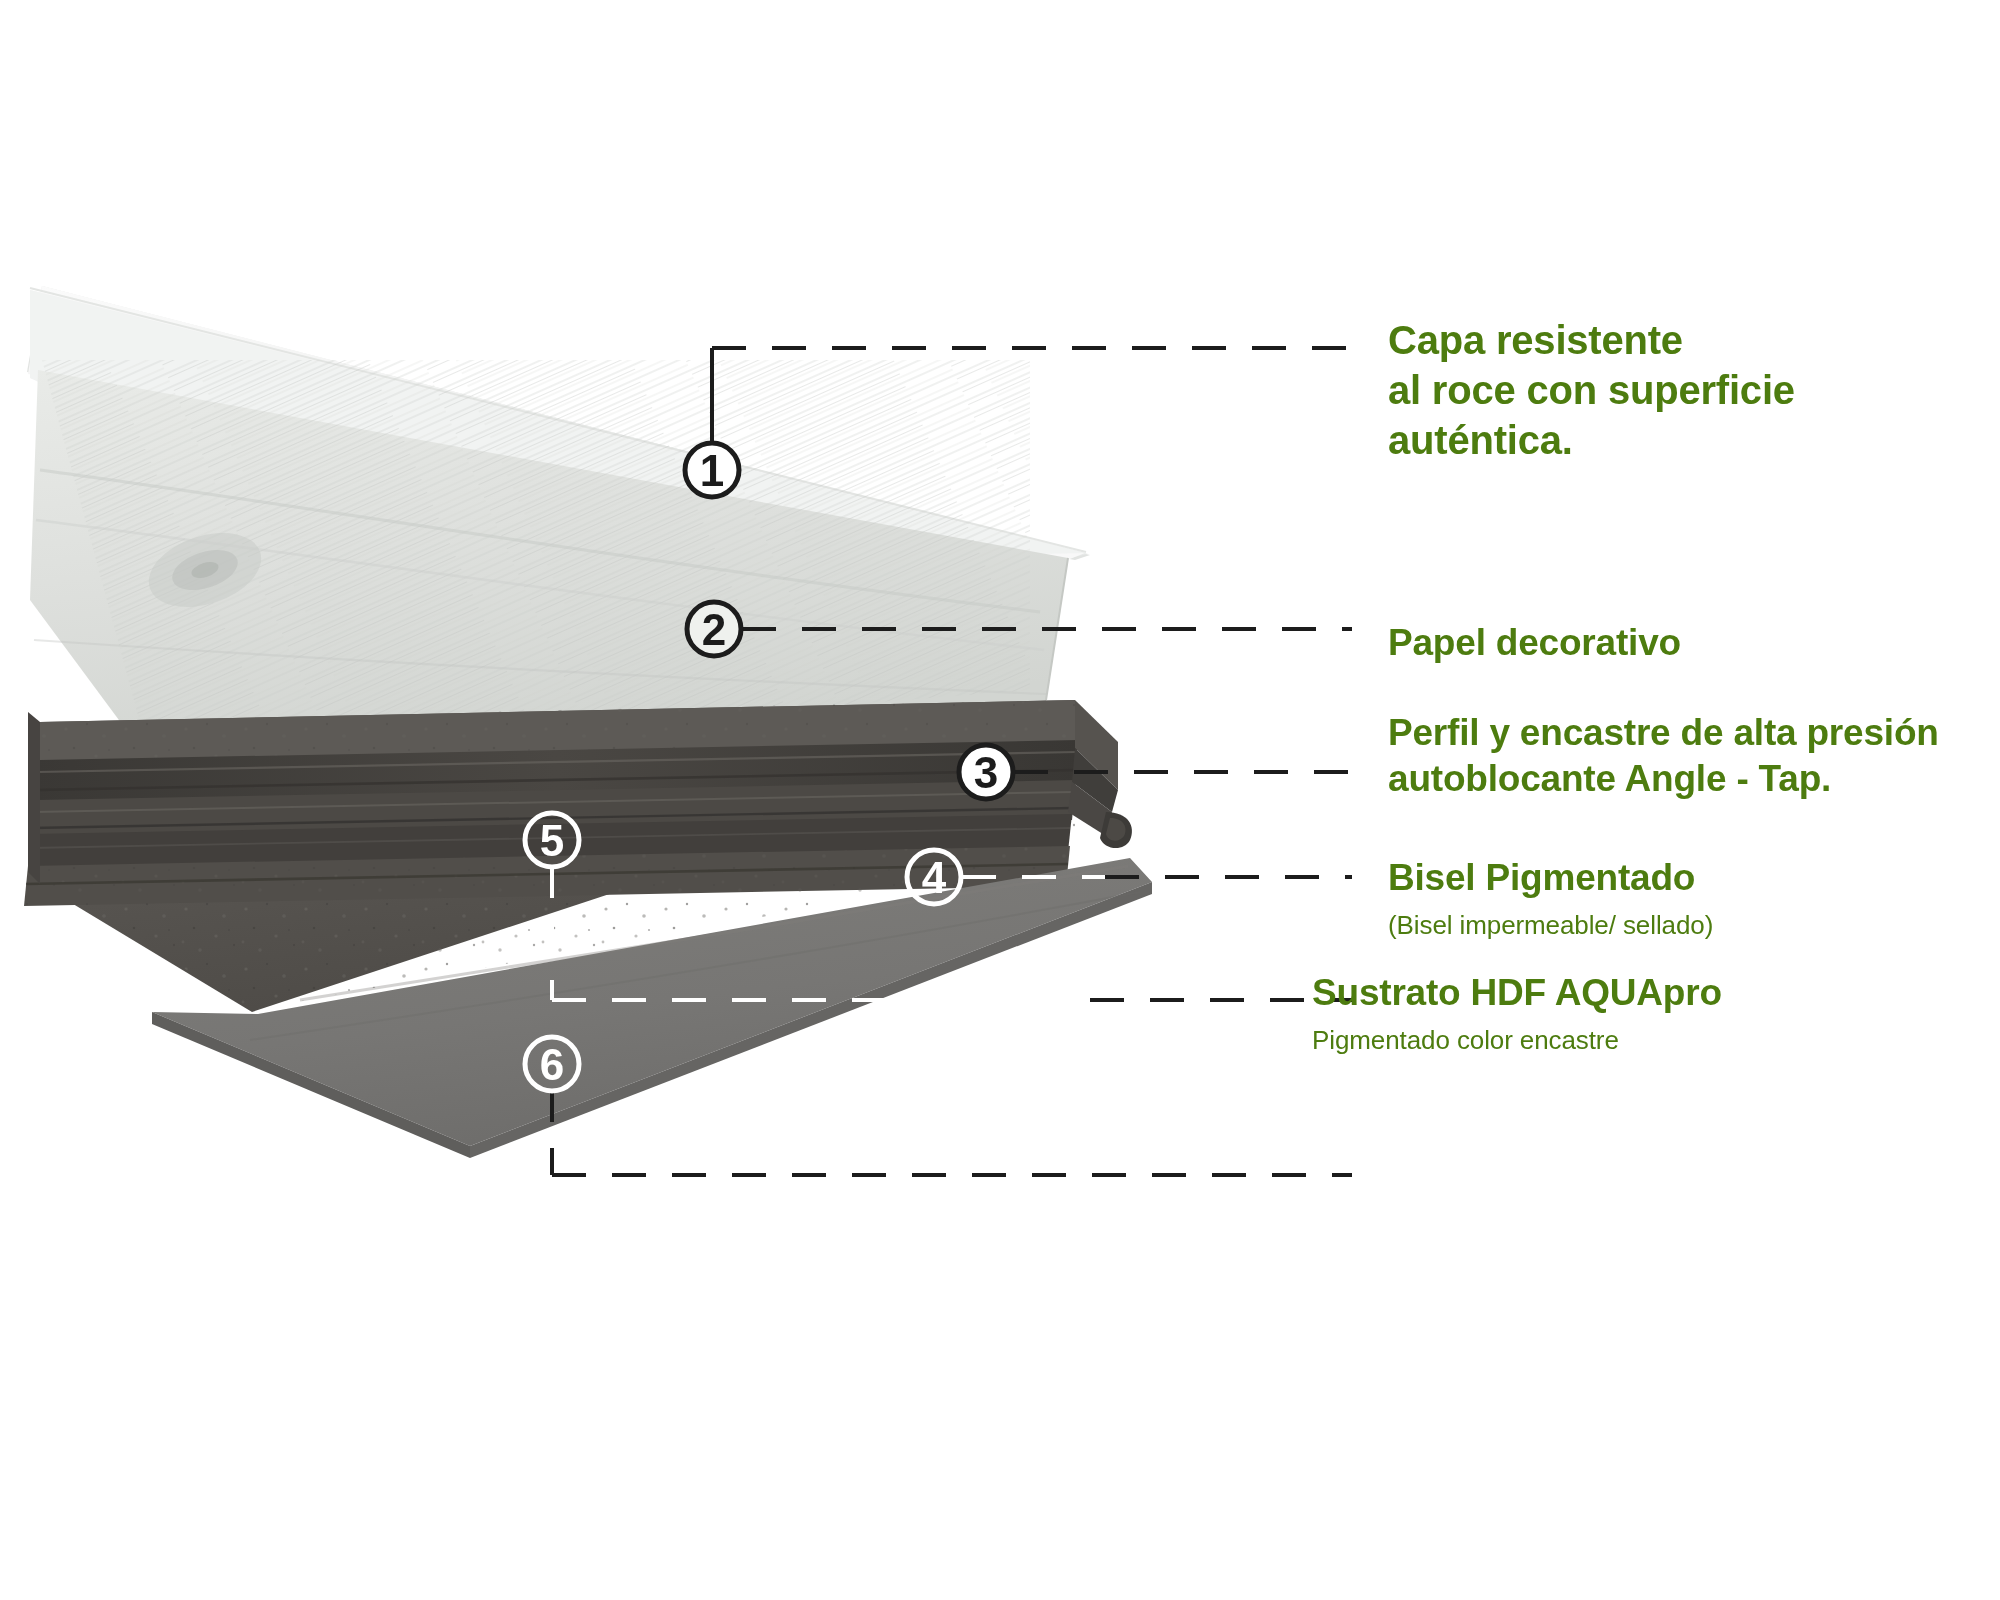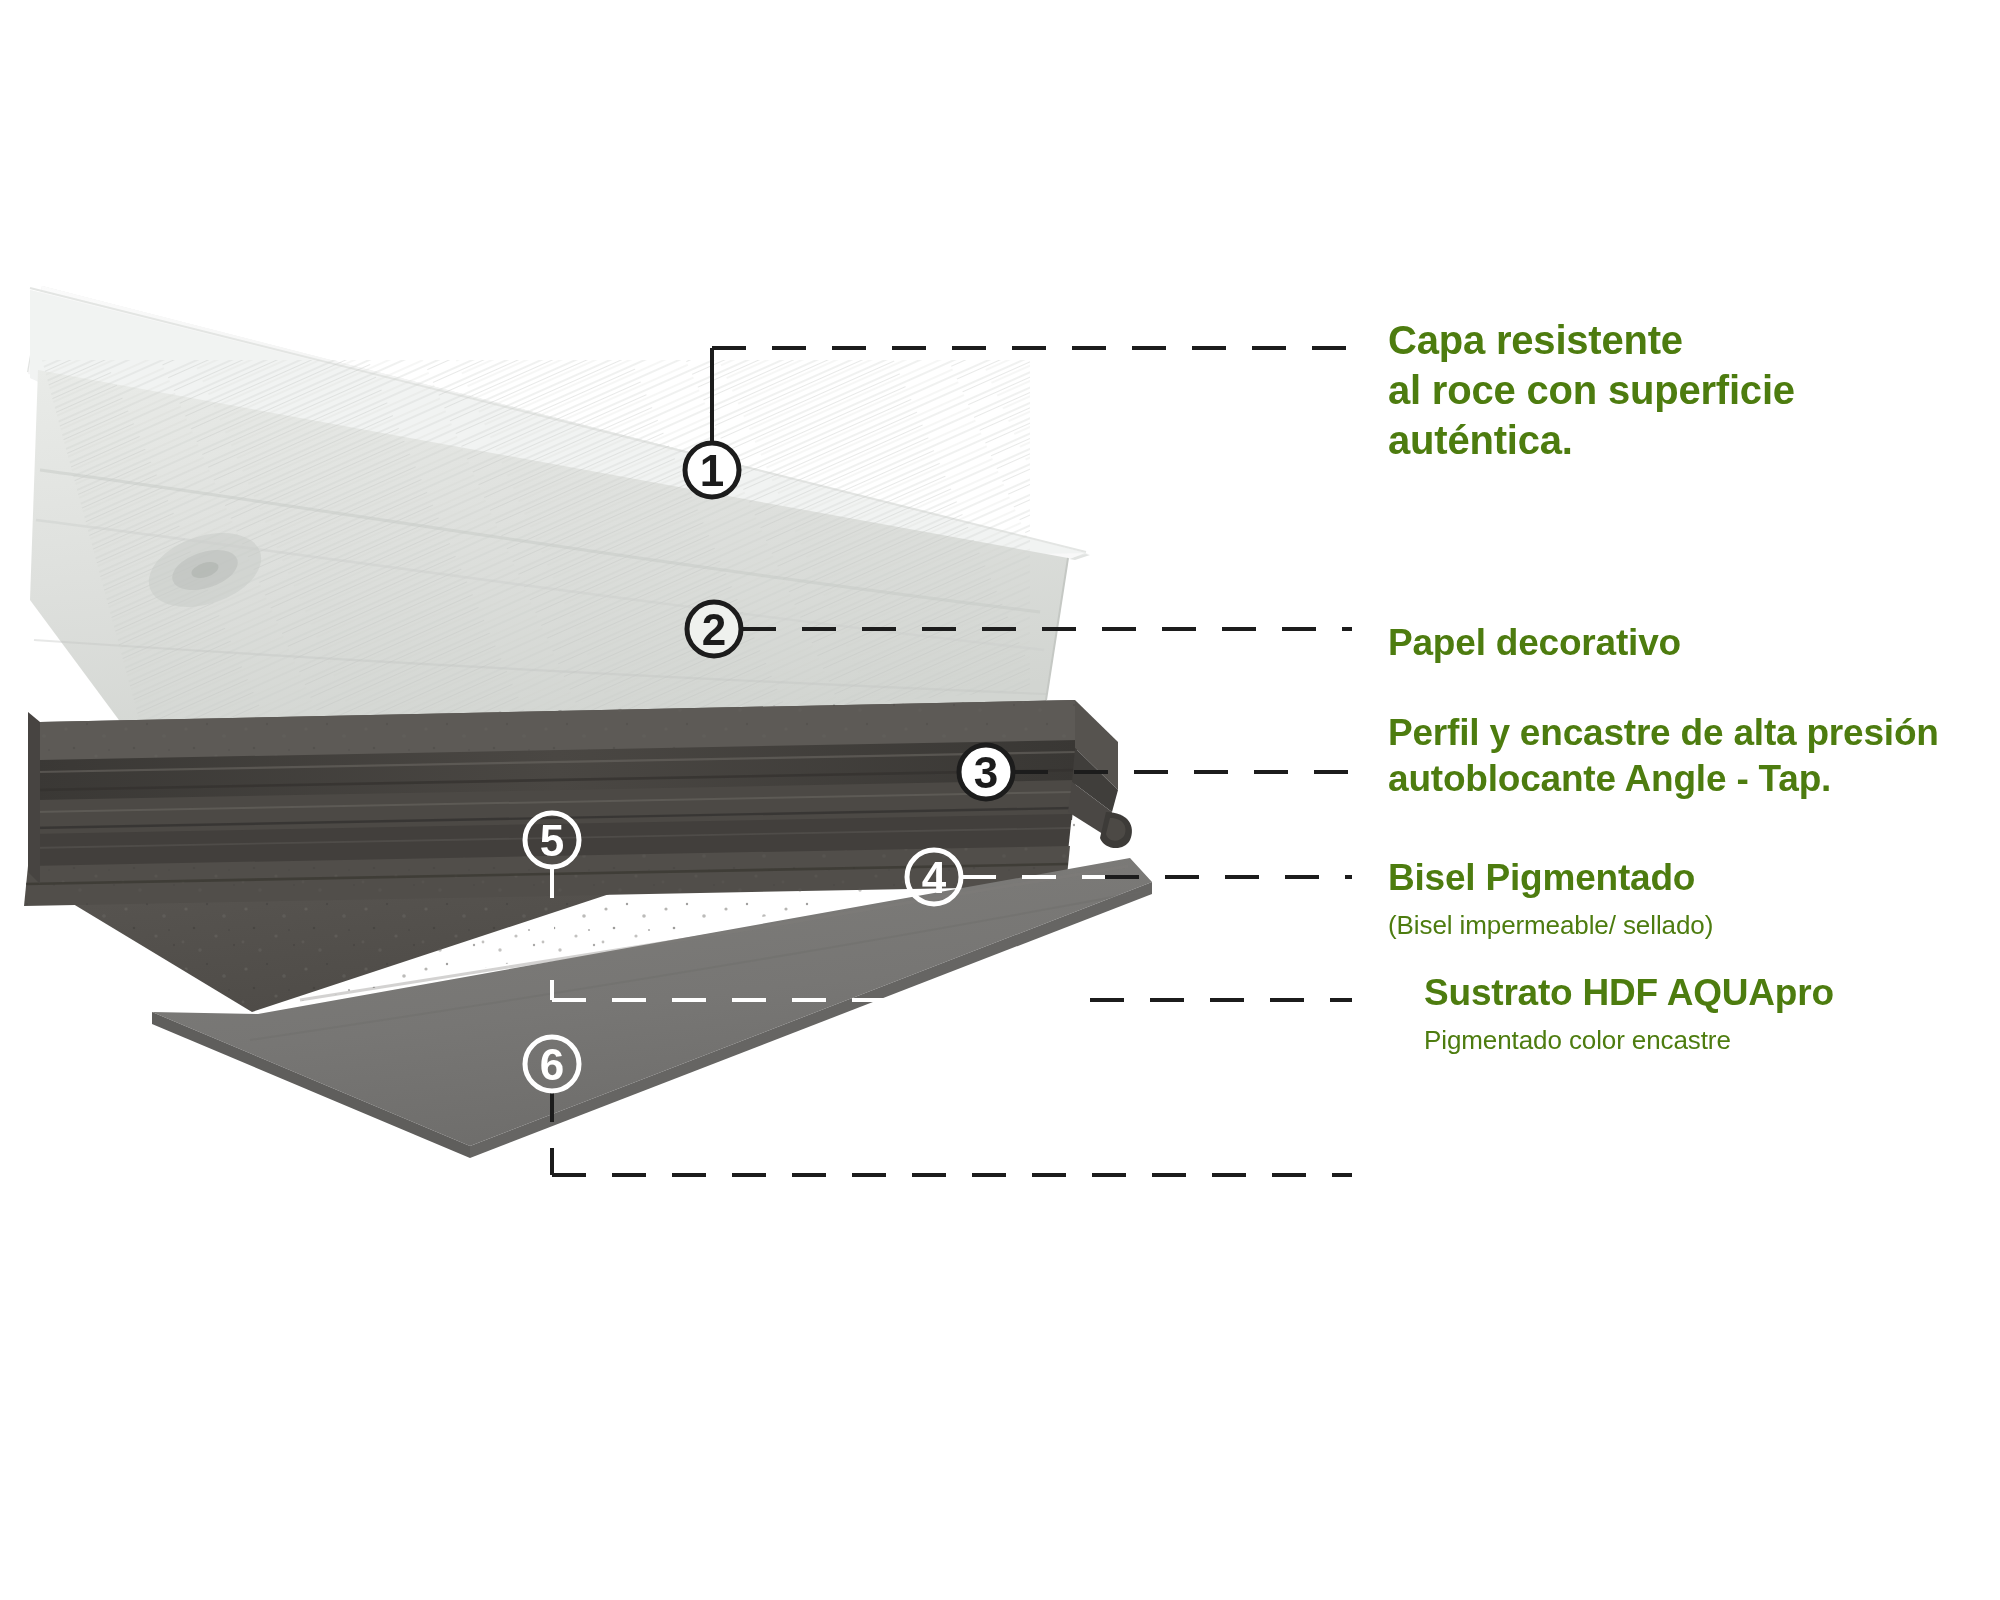--- a/index.html
+++ b/index.html
@@ -27,21 +27,21 @@
     font-size:26px;
     line-height:32px;
     letter-spacing:-0.1px;
     margin-top:8px;
   }
   .c1{left:1388px;top:315px;}
   .c1 .title{font-size:40px;line-height:50px;}
   .c2{left:1388px;top:595px;margin-top:25px;}
   .c3{left:1388px;top:710px;}
   .c4{left:1388px;top:855px;}
-  .c5{left:1424px;top:970px;}
+  .c5{left:1312px;top:970px;}
   .c6{left:1388px;top:1140px;}
   .c6 .title{font-size:40px;}
 
   
 </style>
 </head>
 <body>
 
 <div id="stage">
 

